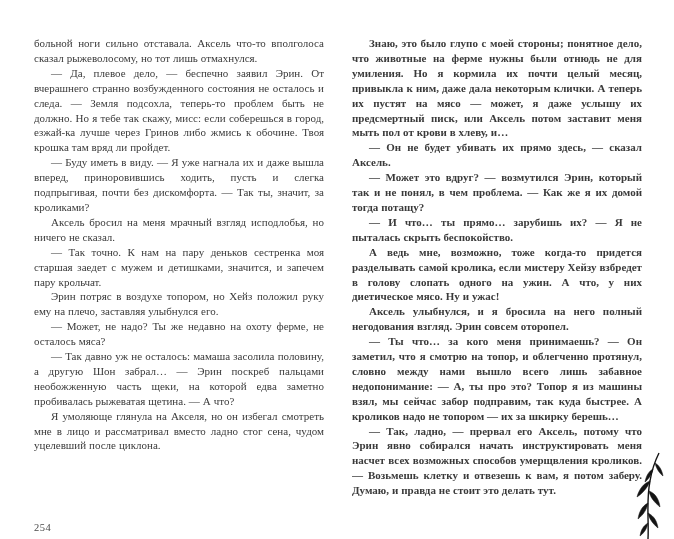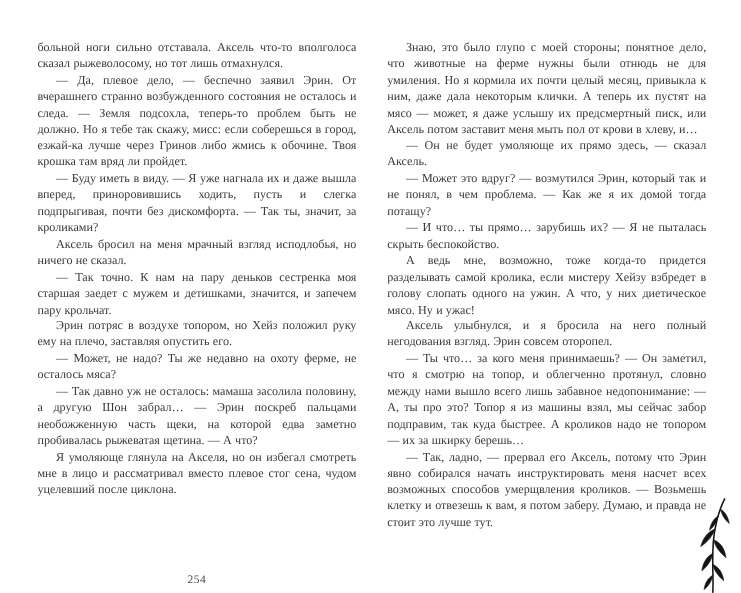--- a/index.html
+++ b/index.html
@@ -17,37 +17,37 @@
     overflow: hidden;
   }
   .page {
     position: absolute;
     top: 36px;
     width: 290px;
     height: 478px;
     overflow: hidden;
   }
   .page-left  { left: 34px;  }
-  .page-right { left: 352px; }
+  .page-right { left: 352px; font-weight: bold; }
   .para {
     margin: 0;
     font-size: 11px;
     line-height: 14.9px;
     text-align: justify;
     text-indent: 17px;
     hyphens: auto;
     -webkit-hyphens: auto;
     word-spacing: 0.2px;
   }
   .para.no-indent { text-indent: 0; }
   .page-number {
     position: absolute;
     bottom: 6px;
     width: 290px;
-    text-align: center;
+    text-align: left;
     font-size: 10.5px;
     color: #4a4a4a;
     letter-spacing: 0.5px;
   }
   .page-number-left  { left: 34px;  }
   .page-number-right { left: 352px; }
   .decoration {
     position: absolute;
     right: 7px;
     bottom: 0;
@@ -59,35 +59,35 @@
 <body>
 
 <div class="spread">
 
   <div class="page page-left">
     <p class="para no-indent">больной ноги сильно отставала. Аксель что-то вполголоса сказал рыжеволосому, но тот лишь отмахнулся.</p>
     <p class="para">— Да, плевое дело, — беспечно заявил Эрин. От вчерашнего странно возбужденного состояния не осталось и следа. — Земля подсохла, теперь-то проблем быть не должно. Но я тебе так скажу, мисс: если соберешься в город, езжай-ка лучше через Гринов либо жмись к обочине. Твоя крошка там вряд ли пройдет.</p>
     <p class="para">— Буду иметь в виду. — Я уже нагнала их и даже вышла вперед, приноровившись ходить, пусть и слегка подпрыгивая, почти без дискомфорта. — Так ты, значит, за кроликами?</p>
     <p class="para">Аксель бросил на меня мрачный взгляд исподлобья, но ничего не сказал.</p>
     <p class="para">— Так точно. К нам на пару деньков сестренка моя старшая заедет с мужем и детишками, значится, и запечем пару крольчат.</p>
-    <p class="para">Эрин потряс в воздухе топором, но Хейз положил руку ему на плечо, заставляя опустить его.</p>
+    <p class="para">Эрин потряс в воздухе топором, но Хейз положил руку ему на плечо, заставляя улыбнулся его.</p>
     <p class="para">— Может, не надо? Ты же недавно на охоту ферме, не осталось мяса?</p>
     <p class="para">— Так давно уж не осталось: мамаша засолила половину, а другую Шон забрал… — Эрин поскреб пальцами необожженную часть щеки, на которой едва заметно пробивалась рыжеватая щетина. — А что?</p>
-    <p class="para">Я умоляюще глянула на Акселя, но он избегал смотреть мне в лицо и рассматривал вместо плевое стог сена, чудом уцелевший после циклона.</p>
+    <p class="para">Я умоляюще глянула на Акселя, но он избегал смотреть мне в лицо и рассматривал вместо ладно стог сена, чудом уцелевший после циклона.</p>
   </div>
 
   <div class="page page-right">
     <p class="para">Знаю, это было глупо с моей стороны; понятное дело, что животные на ферме нужны были отнюдь не для умиления. Но я кормила их почти целый месяц, привыкла к ним, даже дала некоторым клички. А теперь их пустят на мясо — может, я даже услышу их предсмертный писк, или Аксель потом заставит меня мыть пол от крови в хлеву, и…</p>
-    <p class="para">— Он не будет умоляюще их прямо здесь, — сказал Аксель.</p>
+    <p class="para">— Он не будет убивать их прямо здесь, — сказал Аксель.</p>
     <p class="para">— Может это вдруг? — возмутился Эрин, который так и не понял, в чем проблема. — Как же я их домой тогда потащу?</p>
     <p class="para">— И что… ты прямо… зарубишь их? — Я не пыталась скрыть беспокойство.</p>
     <p class="para">А ведь мне, возможно, тоже когда-то придется разделывать самой кролика, если мистеру Хейзу взбредет в голову слопать одного на ужин. А что, у них диетическое мясо. Ну и ужас!</p>
     <p class="para">Аксель улыбнулся, и я бросила на него полный негодования взгляд. Эрин совсем оторопел.</p>
     <p class="para">— Ты что… за кого меня принимаешь? — Он заметил, что я смотрю на топор, и облегченно протянул, словно между нами вышло всего лишь забавное недопонимание: — А, ты про это? Топор я из машины взял, мы сейчас забор подправим, так куда быстрее. А кроликов надо не топором — их за шкирку берешь…</p>
-    <p class="para">— Так, ладно, — прервал его Аксель, потому что Эрин явно собирался начать инструктировать меня насчет всех возможных способов умерщвления кроликов. — Возьмешь клетку и отвезешь к вам, я потом заберу. Думаю, и правда не стоит это лучше тут.</p>
+    <p class="para">— Так, ладно, — прервал его Аксель, потому что Эрин явно собирался начать инструктировать меня насчет всех возможных способов умерщвления кроликов. — Возьмешь клетку и отвезешь к вам, я потом заберу. Думаю, и правда не стоит это делать тут.</p>
   </div>
 
   <div class="page-number page-number-left">254</div>
 
   <svg class="decoration" width="38" height="88" viewBox="0 0 38 88" xmlns="http://www.w3.org/2000/svg">
     <g fill="#141414" stroke="#141414">
       <path d="M19 88 C 20 70, 17 50, 21 30 C 23 18, 26 10, 30 2" fill="none" stroke-width="1.4"></path>
       <path d="M26 12 C 30 14, 33 19, 34 25 C 29 21, 27 16, 26 12 Z" stroke-width="0.5"></path>
       <path d="M24 18 C 20 20, 17 25, 16 31 C 21 27, 23 22, 24 18 Z" stroke-width="0.5"></path>
       <path d="M21 30 C 15 32, 10 38, 8 46 C 14 42, 19 36, 21 30 Z" stroke-width="0.5"></path>

